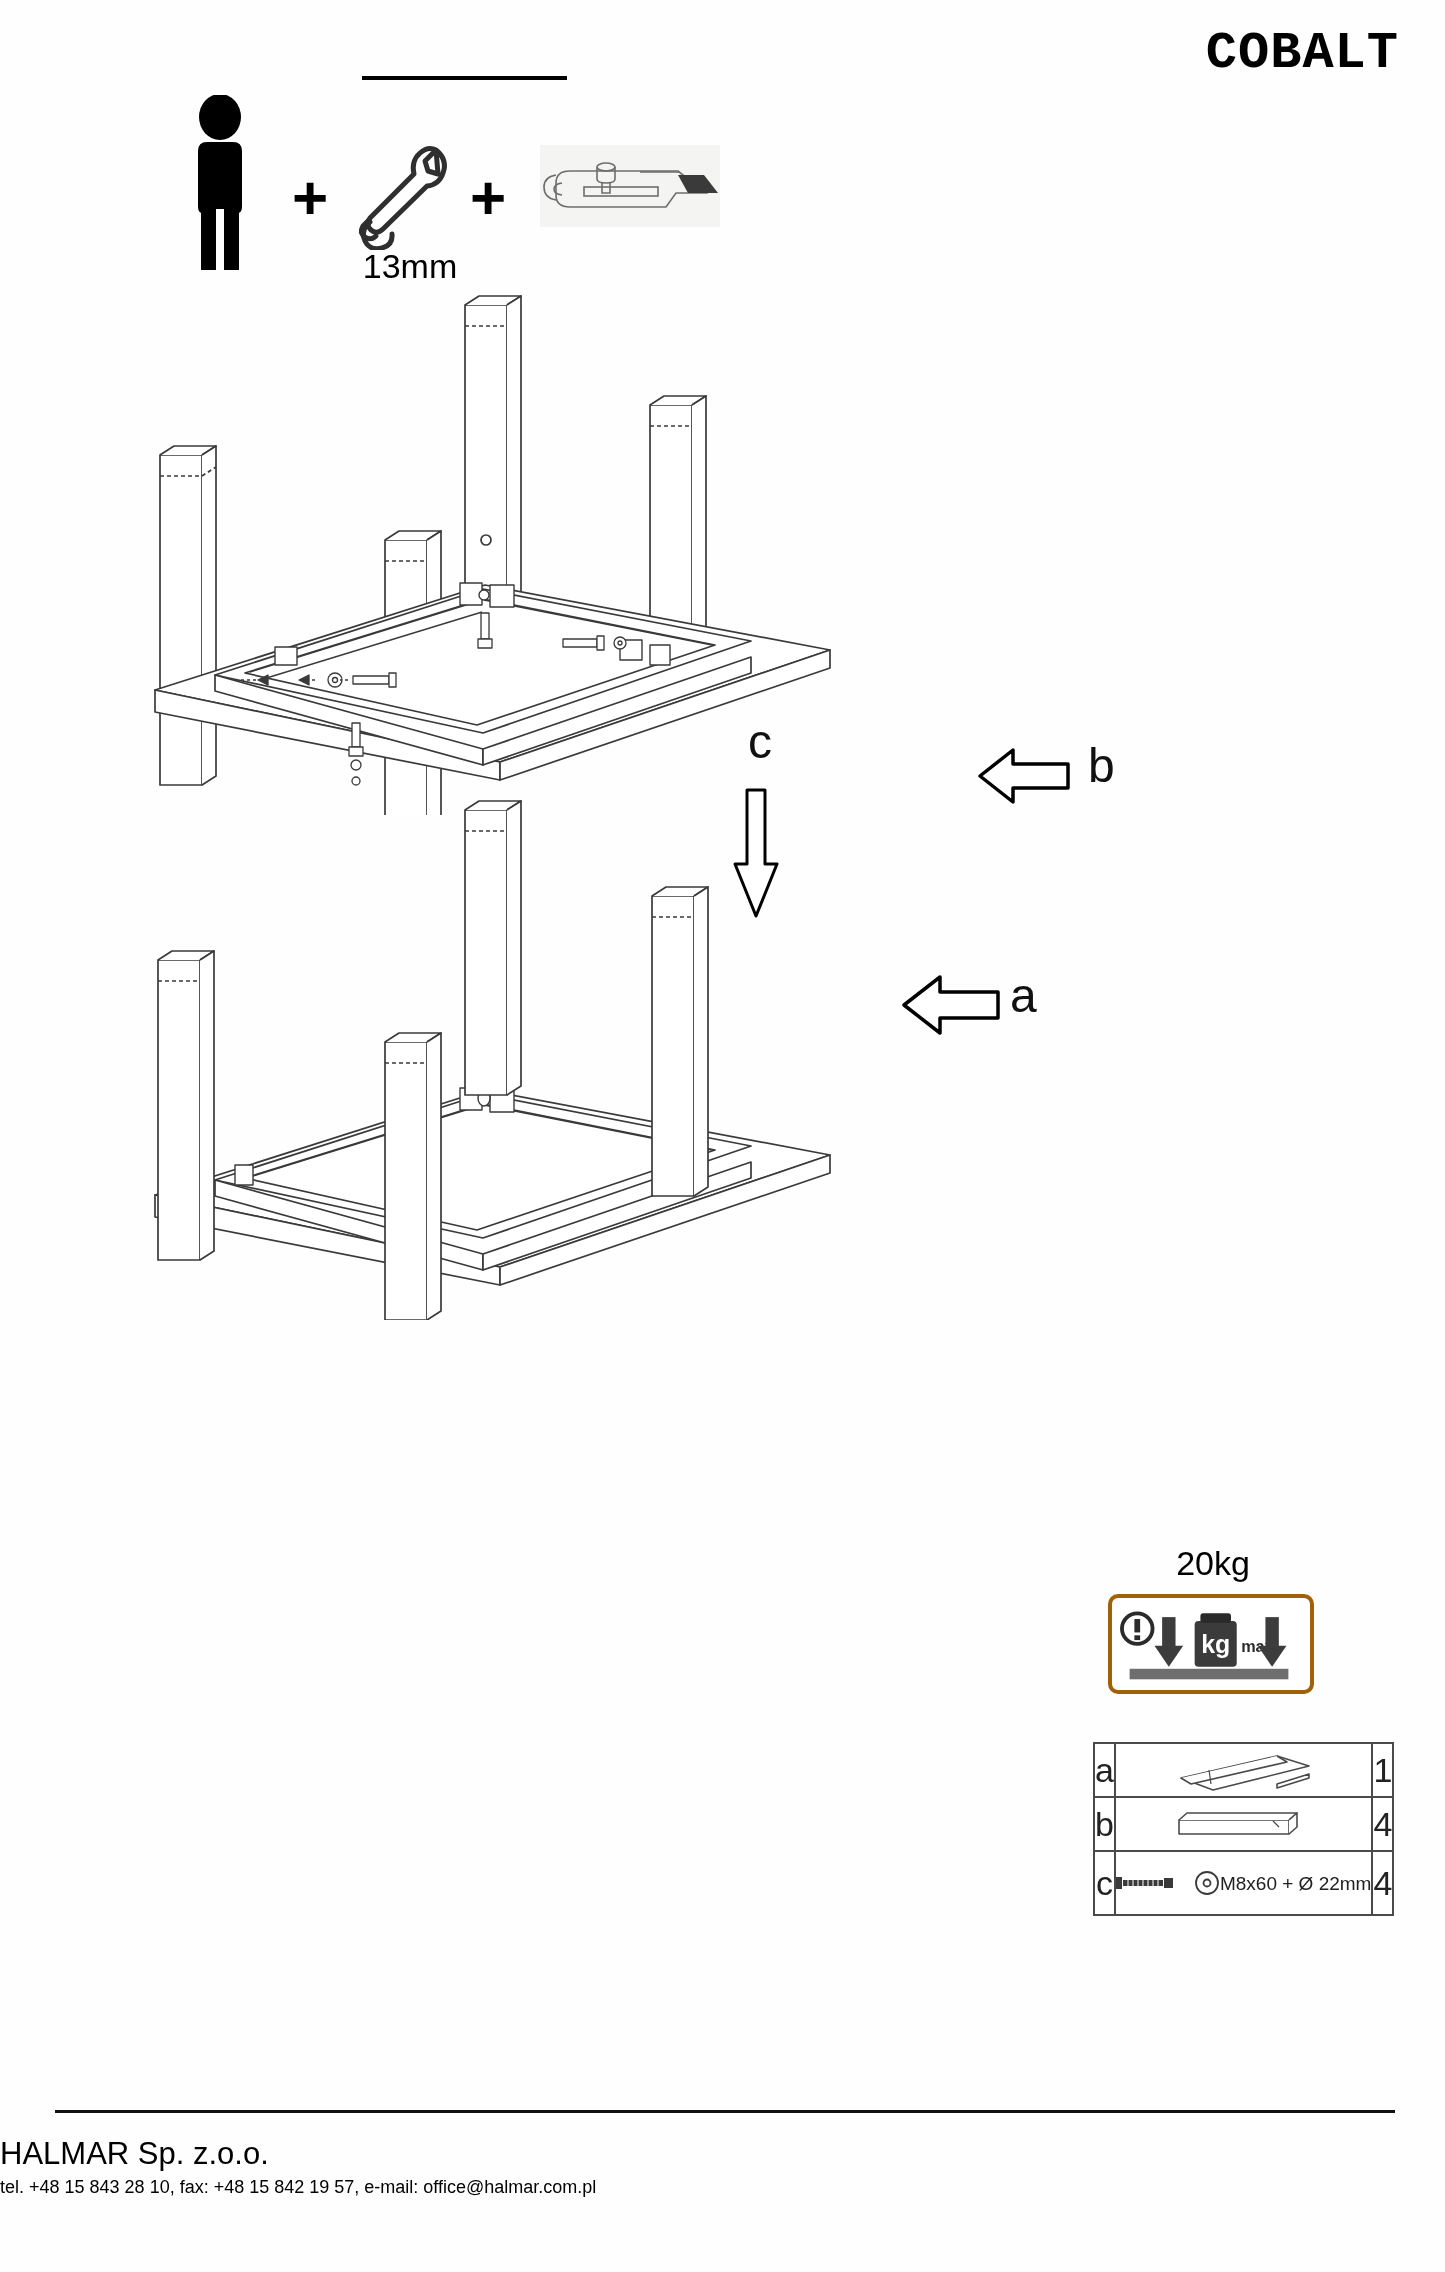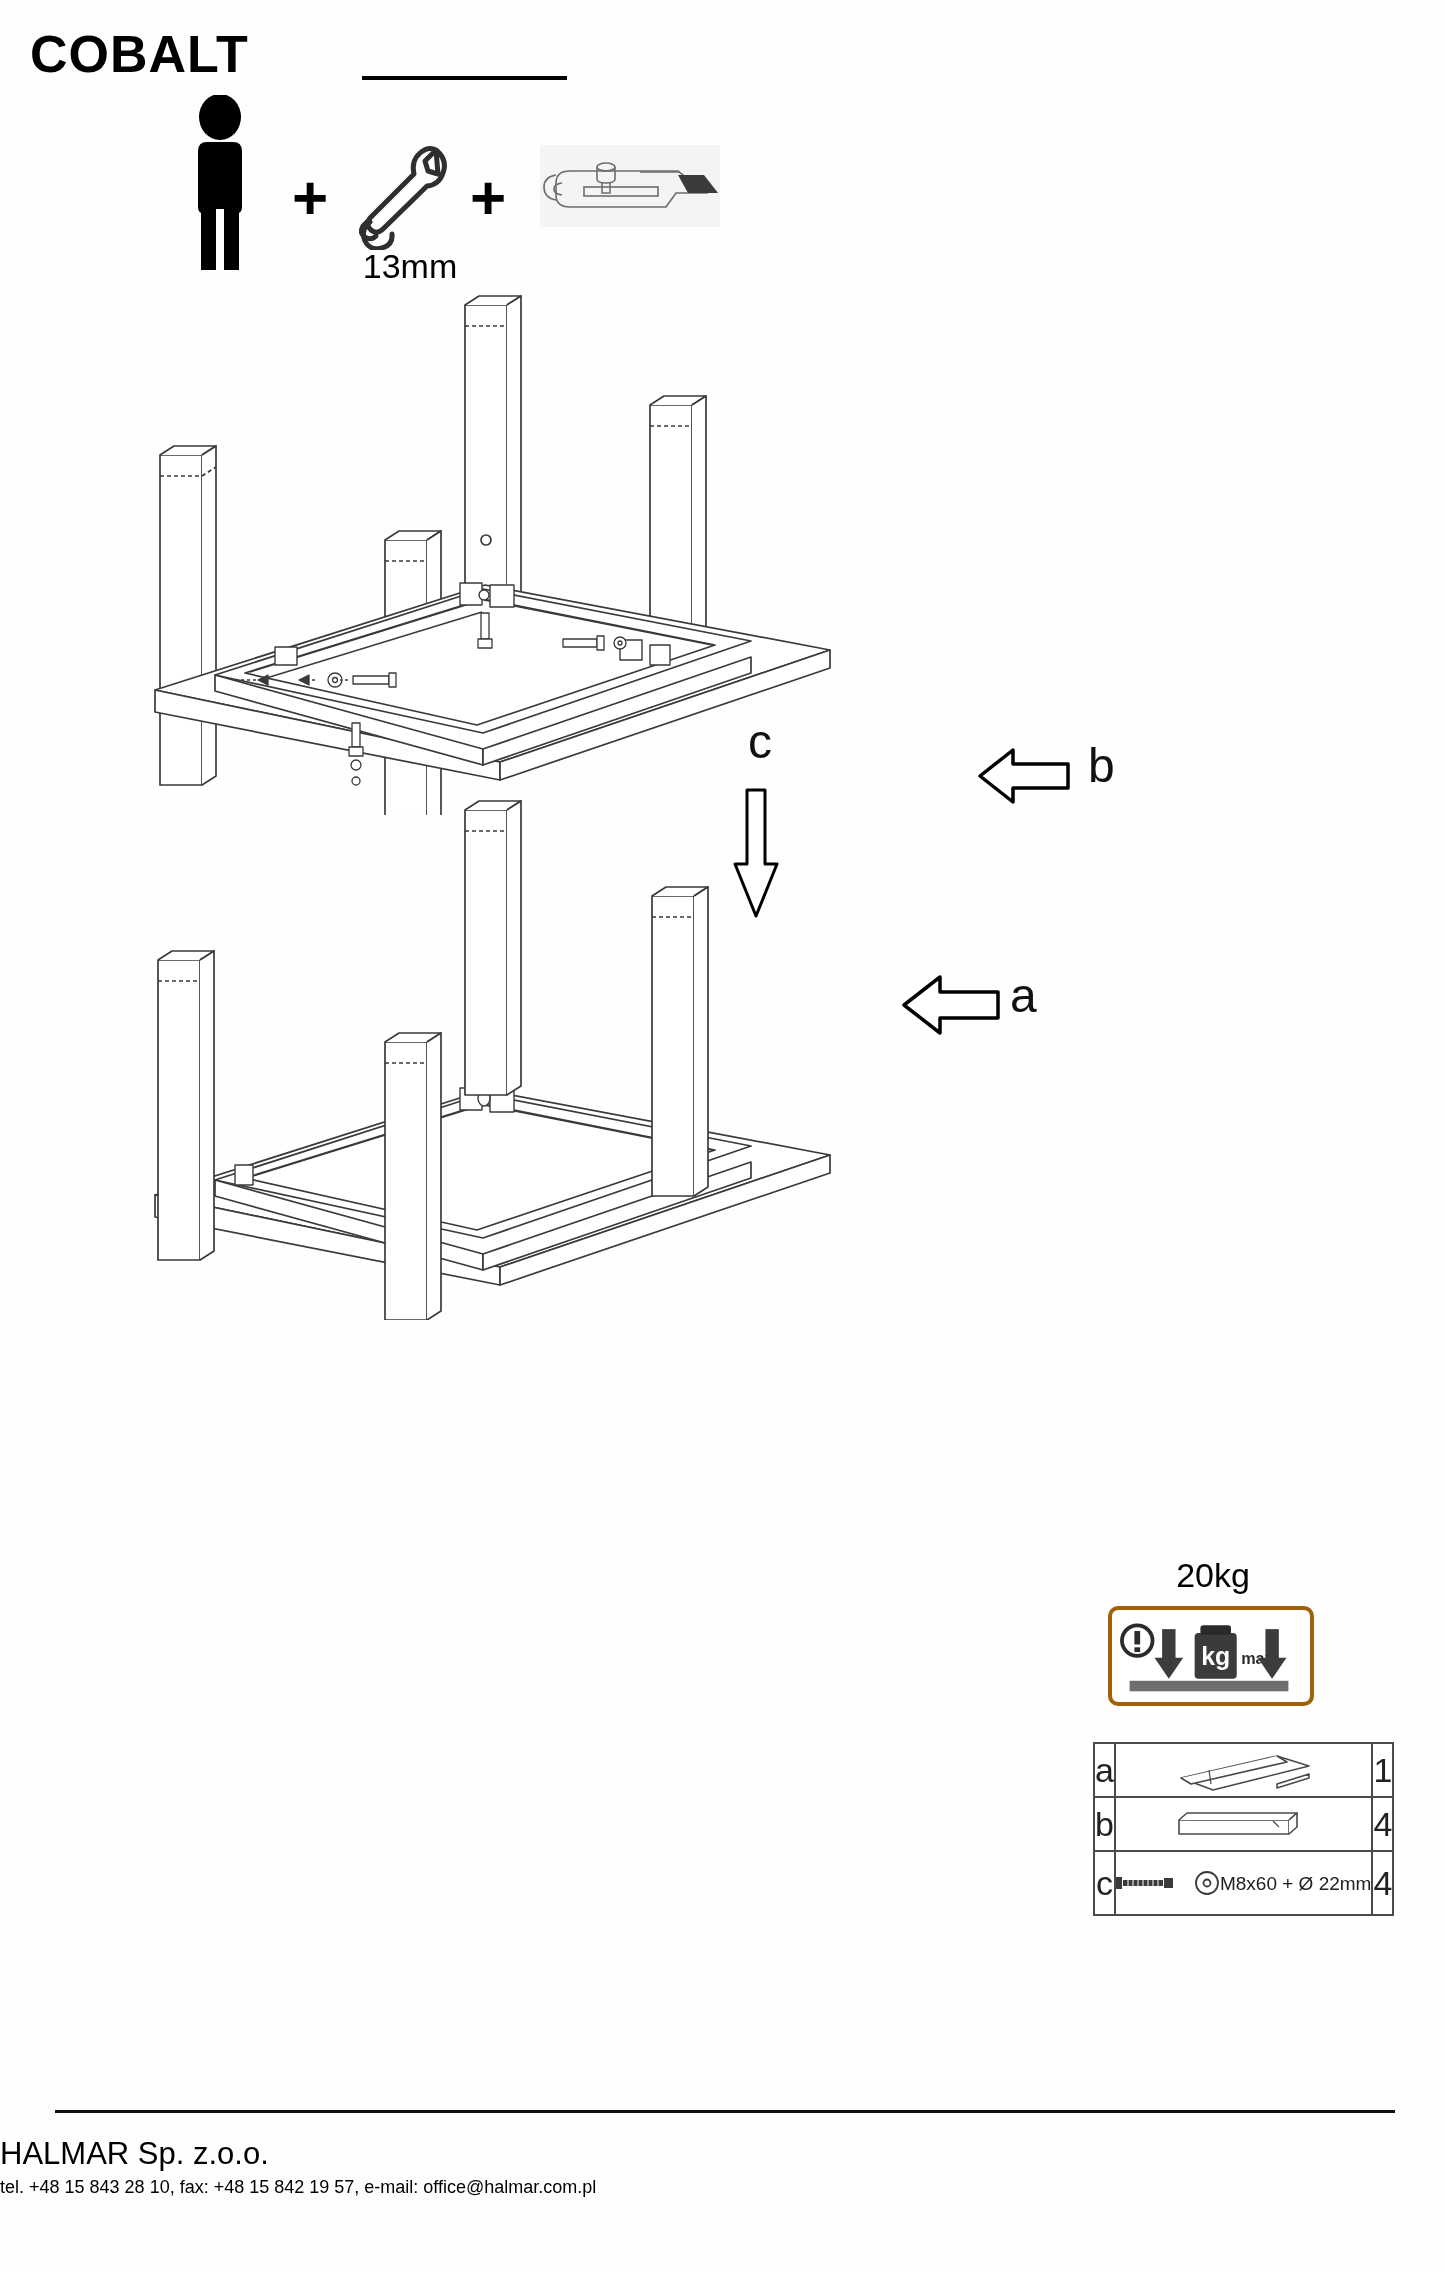--- a/index.html
+++ b/index.html
@@ -20,21 +20,22 @@
     position: absolute;
     inset: 0;
     background: #fefefe;
   }
 
   
   .title-wrap {
     position: absolute;
     left: 0; right: 16px;
     top: 28px;
-    text-align: left;
+    text-align: right;
+    font-family: Liberation Mono, monospace;
   }
   .title {
     font-size: 52px;
     font-weight: bold;
     letter-spacing: 1px;
     line-height: 1;
     display: inline-block;
     padding: 0 30px 10px 30px;
   }
   .title-rule {
@@ -127,21 +128,20 @@
   .callout-b { left: 1088px; top: 742px; font-size: 48px; }
   .callout-c { left: 748px; top: 718px; font-size: 48px; }
 
   
   .load-area {
     position: absolute;
     left: 1083px;
     top: 1546px;
     width: 260px;
     height: 150px;
-    margin-top: 12px;
   }
   .load-kg {
     position: absolute;
     left: 0; right: 0;
     top: 0;
     text-align: center;
     font-size: 34px;
     line-height: 1;
   }
   .load-badge {

